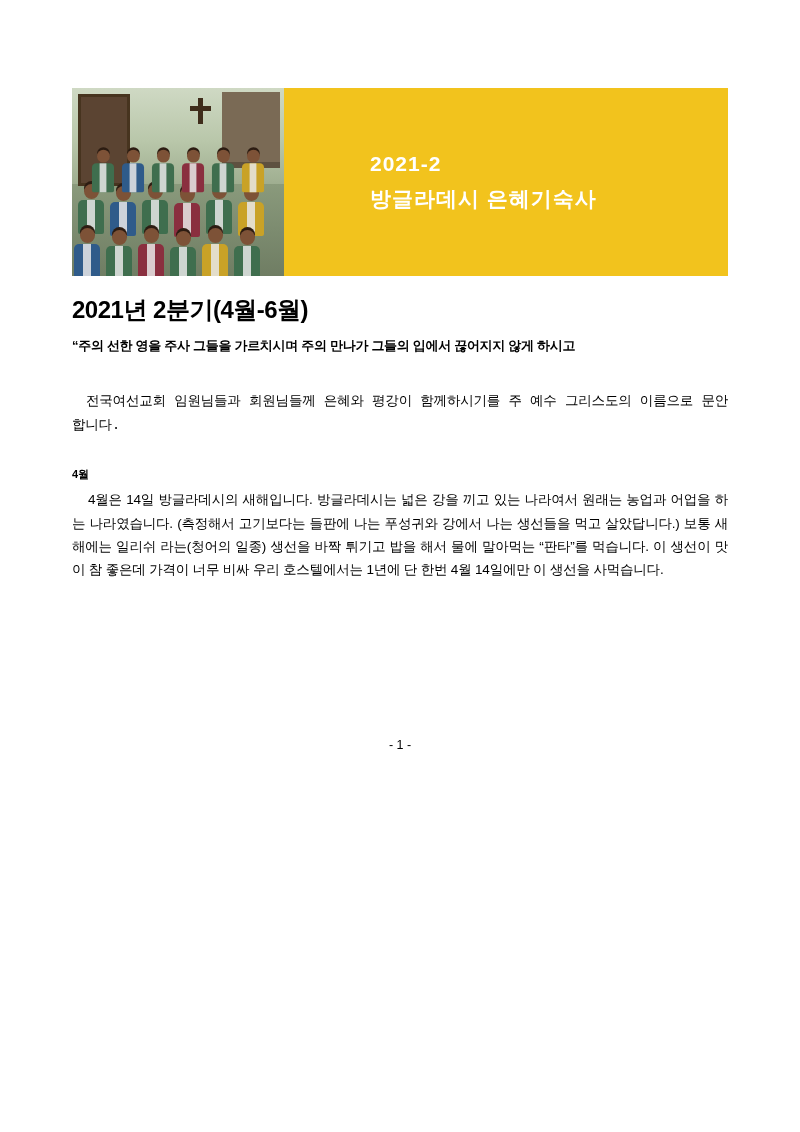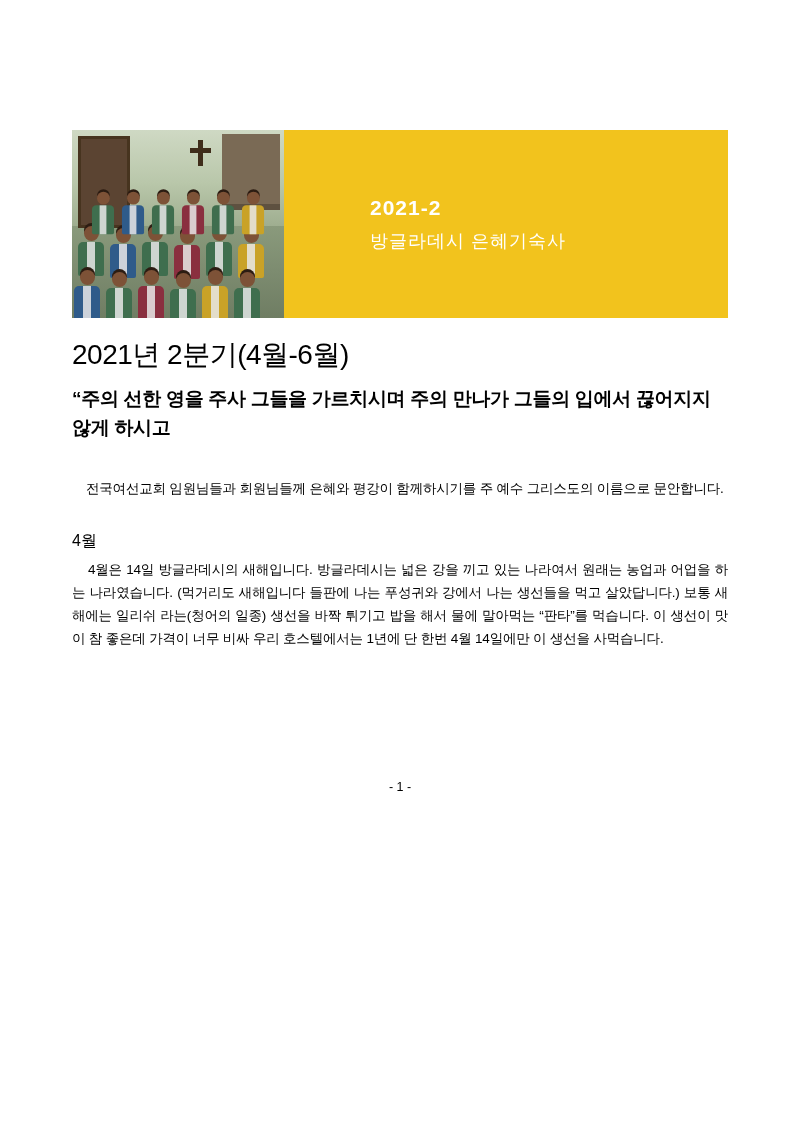--- a/index.html
+++ b/index.html
@@ -14,21 +14,20 @@
     color: #000000;
     position: relative;
     overflow: hidden;
   }
   .page {
     width: 800px;
     height: 796px;
     box-sizing: border-box;
     padding: 88px 72px 0 72px;
     position: relative;
-    margin-top: 42px;
   }
 
   
   .banner {
     display: flex;
     width: 656px;
     height: 188px;
     margin: 0 0 0 0;
   }
   .banner-photo {
@@ -99,52 +98,53 @@
     padding-left: 86px;
     box-sizing: border-box;
   }
   .banner-title .line1 {
     font-size: 21px;
     font-weight: bold;
     letter-spacing: 1px;
     margin-bottom: 9px;
   }
   .banner-title .line2 {
-    font-size: 18px;
-    font-weight: normal;
+    font-size: 21px;
+    font-weight: bold;
     letter-spacing: 1px;
   }
 
   
   .doc-title {
-    font-size: 28px;
-    font-weight: normal;
+    font-size: 24px;
+    font-weight: bold;
     margin: 18px 0 10px 0;
     letter-spacing: -0.5px;
   }
   .verse {
-    font-size: 19px;
+    font-size: 13px;
     font-weight: bold;
     line-height: 1.55;
     letter-spacing: -0.3px;
     margin-bottom: 34px;
   }
 
   .intro {
     font-size: 13.5px;
     line-height: 1.75;
     text-align: justify;
     letter-spacing: -0.2px;
     margin-bottom: 30px;
+    font-family: Liberation Mono, monospace;
   }
   .intro .indent { padding-left: 14px; }
 
   .section-heading {
-    font-size: 16px;
-    font-weight: normal;
+    font-size: 11px;
+    font-weight: bold;
     margin: 0 0 6px 0;
   }
 
   p.body {
     font-size: 13.5px;
     line-height: 1.72;
     text-align: justify;
     text-justify: inter-character;
     letter-spacing: -0.2px;
     margin: 0;
@@ -260,19 +260,19 @@
   <div class="verse">
     <div>“주의 선한 영을 주사 그들을 가르치시며 주의 만나가 그들의 입에서 끊어지지 않게 하시고</div>
   </div>
 
   <div class="intro">
     <span class="indent">전국여선교회 임원님들과 회원님들께 은혜와 평강이 함께하시기를 주 예수 그리스도의 이름으로 문안합니다.</span>
   </div>
 
   <div class="section-heading">4월</div>
 
-  <p class="body">4월은 14일 방글라데시의 새해입니다. 방글라데시는 넓은 강을 끼고 있는 나라여서 원래는 농업과 어업을 하는 나라였습니다. (먹거리도 새해입니다 들판에 나는 푸성귀와 강에서 나는 생선들을 먹고 살았답니다.) 보통 새해에는 일리쉬 라는(청어의 일종) 생선을 바짝 튀기고 밥을 해서 물에 말아먹는 “판타”를 먹습니다. 이 생선이 맛이 참 좋은데 가격이 너무 비싸 우리 호스텔에서는 1년에 단 한번 4월 14일에만 이 생선을 사먹습니다.</p>
+  <p class="body">4월은 14일 방글라데시의 새해입니다. 방글라데시는 넓은 강을 끼고 있는 나라여서 원래는 농업과 어업을 하는 나라였습니다. (측정해서 고기보다는 들판에 나는 푸성귀와 강에서 나는 생선들을 먹고 살았답니다.) 보통 새해에는 일리쉬 라는(청어의 일종) 생선을 바짝 튀기고 밥을 해서 물에 말아먹는 “판타”를 먹습니다. 이 생선이 맛이 참 좋은데 가격이 너무 비싸 우리 호스텔에서는 1년에 단 한번 4월 14일에만 이 생선을 사먹습니다.</p>
 
   <div class="gap"></div>
 
 
   <div class="page-number">- 1 -</div>
 </div>
 
 </body></html>

